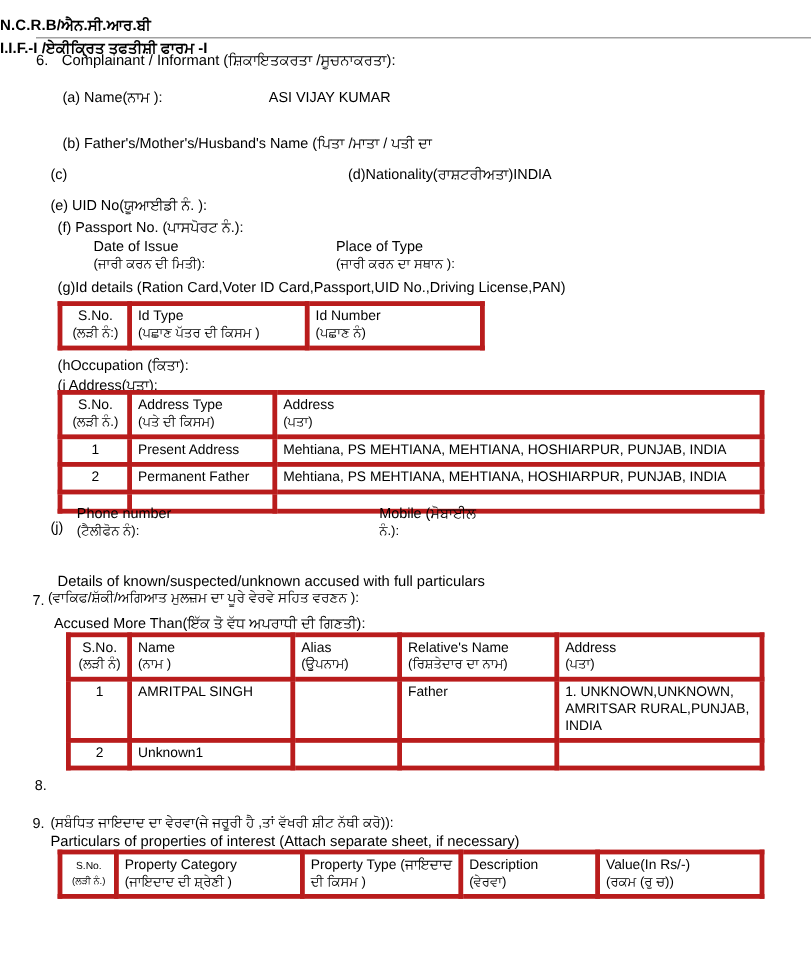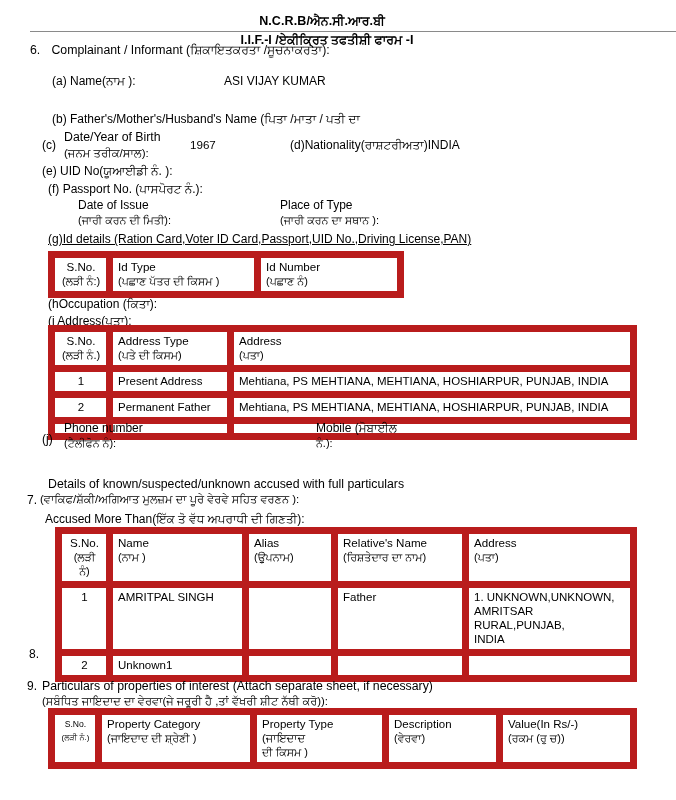--- a/index.html
+++ b/index.html
@@ -13,21 +13,21 @@
     font-family: "Liberation Sans", "DejaVu Sans", sans-serif;
     color: #000000;
     font-size: 11.5px;
     overflow: hidden;
   }
   .page { position: relative; width: 676px; height: 800px; }
 
   
   .hdr {
     position: absolute; left: 0; top: 14px; width: 676px;
-    text-align: center;
+    text-align: left;
   }
   .hdr-line1 {
     padding-right: 32px;
     font-size: 12.5px;
     font-weight: bold;
     letter-spacing: .1px;
     line-height: 15px;
   }
   .hdr-rule {
     margin: 2px 0 1px 30px;
@@ -56,21 +56,21 @@
   #s6c-num { left: 42px; top: 138px; }
   #s6c { left: 64px; top: 130px; }
   #s6c .l1 { font-size: 12.3px; }
   #s6c .l2 { font-size: 11.6px; }
   #s6c .dobval { position: absolute; left: 126px; top: 8px; font-size: 11.6px; }
   #s6d { position: absolute; left: 290px; top: 138px; font-size: 12px; white-space: nowrap; }
   #s6e { left: 42px; top: 164px; }
   #s6f { left: 48px; top: 182px; }
   #s6f .doi { position: absolute; left: 30px; top: 16px; }
   #s6f .poi { position: absolute; left: 232px; top: 16px; }
-  #s6g { left: 48px; top: 232px; text-decoration: underline; }
+  #s6g { left: 48px; top: 232px; }
 
   
   #s6h { left: 48px; top: 297px; }
   #s6i { left: 48px; top: 314px; }
   #s6j-num { left: 42px; top: 432px; }
   #s6j { left: 64px; top: 421px; }
   #s6j .mob { position: absolute; left: 252px; top: 0; }
 
   
   #s7-title { left: 48px; top: 477px; }
@@ -87,21 +87,21 @@
   #s9 { left: 42px; top: 679px; }
 
   
   table.grid {
     position: absolute;
     border-collapse: collapse;
     font-size: 11.5px;
     background: #fff;
   }
   table.grid td {
-    border: 7px solid #b91c1c;
+    border: 4px solid #b91c1c;
     vertical-align: top;
     padding: 2px 4px 3px 5px;
     line-height: 14px;
   }
   table.grid td.ctr { text-align: center; }
   .hd-en { display: block; font-size: 11.6px; }
   .hd-pa { display: block; font-size: 11px; }
 
   
   #tbl-id { left: 48px; top: 251px; width: 356px; }
@@ -149,25 +149,20 @@
   <div class="sec" id="s6a">
     <span class="lbl">(a) Name(ਨਾਮ ):</span>
     <span class="lbl val">ASI VIJAY KUMAR</span>
   </div>
 
   <div class="sec" id="s6b">
     <span class="lbl">(b) Father's/Mother's/Husband's Name (ਪਿਤਾ /ਮਾਤਾ / ਪਤੀ ਦਾ</span>
   </div>
 
   <div class="sec num" id="s6c-num">(c)</div>
-  <div class="sec" id="s6c">
-    <div class="lbl l1">Date/Year of Birth</div>
-    <div class="lbl l2">(ਜਨਮ ਤਰੀਕ/ਸਾਲ):</div>
-    <div class="dobval">1967</div>
-  </div>
   <div id="s6d">(d)Nationality(ਰਾਸ਼ਟਰੀਅਤਾ)INDIA</div>
 
   <div class="sec" id="s6e">
     <span class="lbl">(e) UID No(ਯੂਆਈਡੀ ਨੰ. ):</span>
   </div>
 
   <div class="sec" id="s6f">
     <div class="lbl">(f) Passport No. (ਪਾਸਪੋਰਟ ਨੰ.):</div>
     <div class="doi">
       <div class="lbl">Date of Issue</div>
@@ -294,22 +289,22 @@
     </tr>
   </tbody>
     </table>
 
   <div class="sec num" id="s8-num">8.</div>
   <div class="sec" id="s8">
   </div>
 
   <div class="sec num" id="s9-num">9.</div>
   <div class="sec" id="s9">
+    <div class="lbl pa" style="font-size:11.4px;">(ਸਬੰਧਿਤ ਜਾਇਦਾਦ ਦਾ ਵੇਰਵਾ(ਜੇ ਜਰੂਰੀ ਹੈ ,ਤਾਂ ਵੱਖਰੀ ਸ਼ੀਟ ਨੱਥੀ ਕਰੋ)):</div>
     <div class="lbl" style="font-size:12.3px;">Particulars of properties of interest (Attach separate sheet, if necessary)</div>
-    <div class="lbl pa" style="font-size:11.4px;">(ਸਬੰਧਿਤ ਜਾਇਦਾਦ ਦਾ ਵੇਰਵਾ(ਜੇ ਜਰੂਰੀ ਹੈ ,ਤਾਂ ਵੱਖਰੀ ਸ਼ੀਟ ਨੱਥੀ ਕਰੋ)):</div>
   </div>
 
   <table class="grid" id="tbl-prop">
     <tbody>
         <tr>
       <td class="ctr sn">
         <span class="hd-en">S.No.</span>
         <span class="hd-pa">(ਲੜੀ ਨੰ.)</span>
       </td>
       <td>

